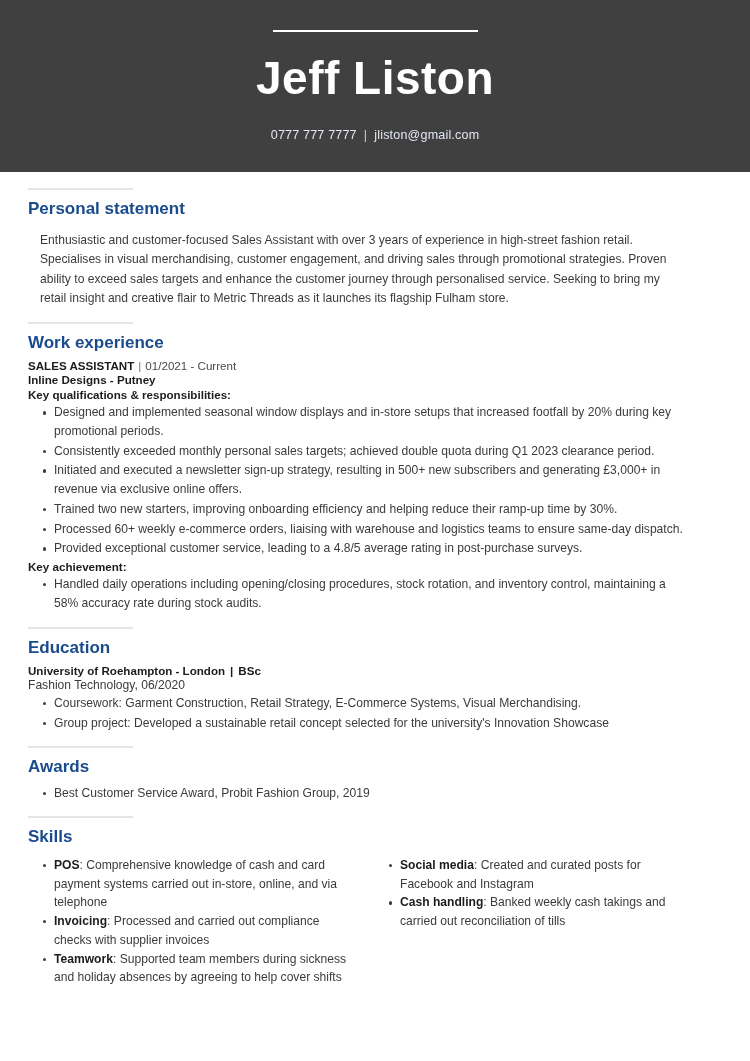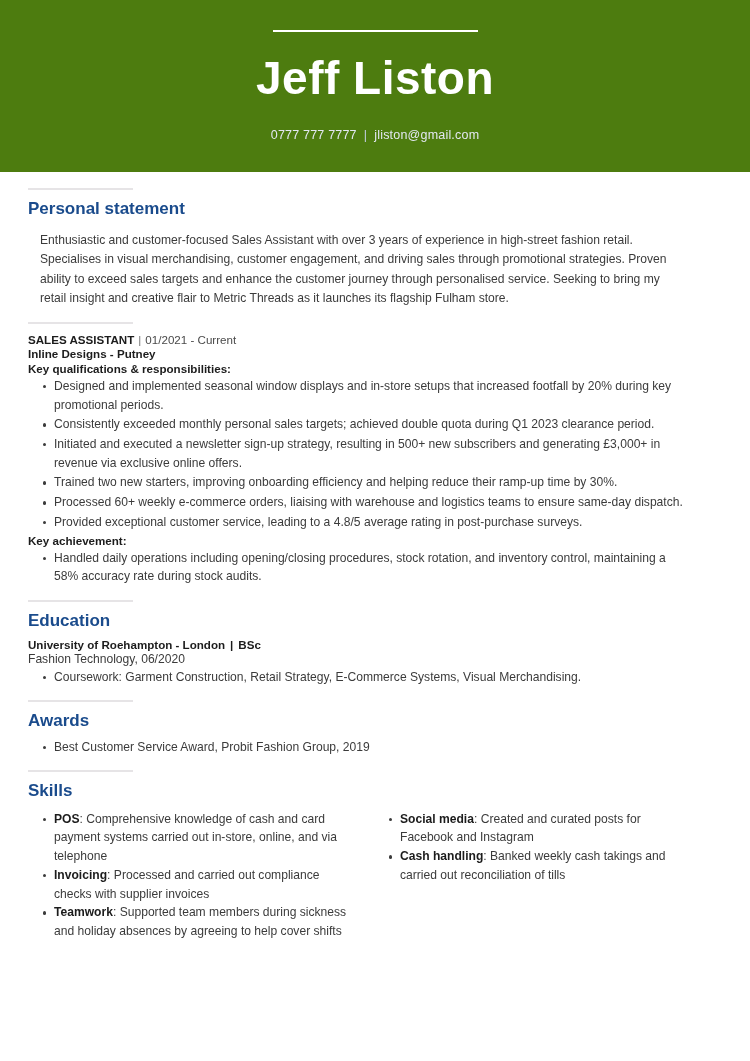--- a/index.html
+++ b/index.html
@@ -10,21 +10,21 @@
   body {
     width: 750px;
     height: 1061px;
     font-family: "Liberation Sans", sans-serif;
     color: #333333;
     overflow: hidden;
   }
 
   
   .header {
-    background: #4d7c0f;
+    background: #404040;
     height: 172px;
     box-sizing: border-box;
     padding-top: 30px;
     text-align: center;
     position: relative;
   }
   .header-rule {
     width: 205px;
     height: 2px;
     background: #ffffff;
@@ -178,20 +178,21 @@
 <div class="page">
 
   <div class="section first">
     <div class="sec-rule"></div>
     <h2 class="sec-title">Personal statement</h2>
     <p class="para">Enthusiastic and customer-focused Sales Assistant with over 3 years of experience in high-street fashion retail. Specialises in visual merchandising, customer engagement, and driving sales through promotional strategies. Proven ability to exceed sales targets and enhance the customer journey through personalised service. Seeking to bring my retail insight and creative flair to Metric Threads as it launches its flagship Fulham store.</p>
   </div>
 
   <div class="section">
     <div class="sec-rule"></div>
+    <h2 class="sec-title">Work experience</h2>
 
     <div class="job-title-line">
       <span class="role">SALES ASSISTANT</span><span class="bar">|</span><span>01/2021 - Current</span>
     </div>
     <div class="employer">Inline Designs - Putney</div>
     <div class="sub-label">Key qualifications &amp; responsibilities:</div>
 
     <ul class="bullets">
       <li>Designed and implemented seasonal window displays and in-store setups that increased footfall by 20% during key promotional periods.</li>
       <li>Consistently exceeded monthly personal sales targets; achieved double quota during Q1 2023 clearance period.</li>
@@ -209,20 +210,21 @@
 
   <div class="section">
     <div class="sec-rule"></div>
     <h2 class="sec-title">Education</h2>
     <div class="edu-line">
       <span>University of Roehampton - London</span><span class="bar">|</span><span>BSc</span>
     </div>
     <div class="edu-sub">Fashion Technology, 06/2020</div>
     <ul class="bullets">
       <li>Coursework: Garment Construction, Retail Strategy, E-Commerce Systems, Visual Merchandising.</li>
+      <li>Group project: Developed a sustainable retail concept selected for the university's Innovation Showcase</li>
     </ul>
   </div>
 
   <div class="section">
     <div class="sec-rule"></div>
     <h2 class="sec-title">Awards</h2>
     <ul class="bullets">
       <li>Best Customer Service Award, Probit Fashion Group, 2019</li>
     </ul>
   </div>

